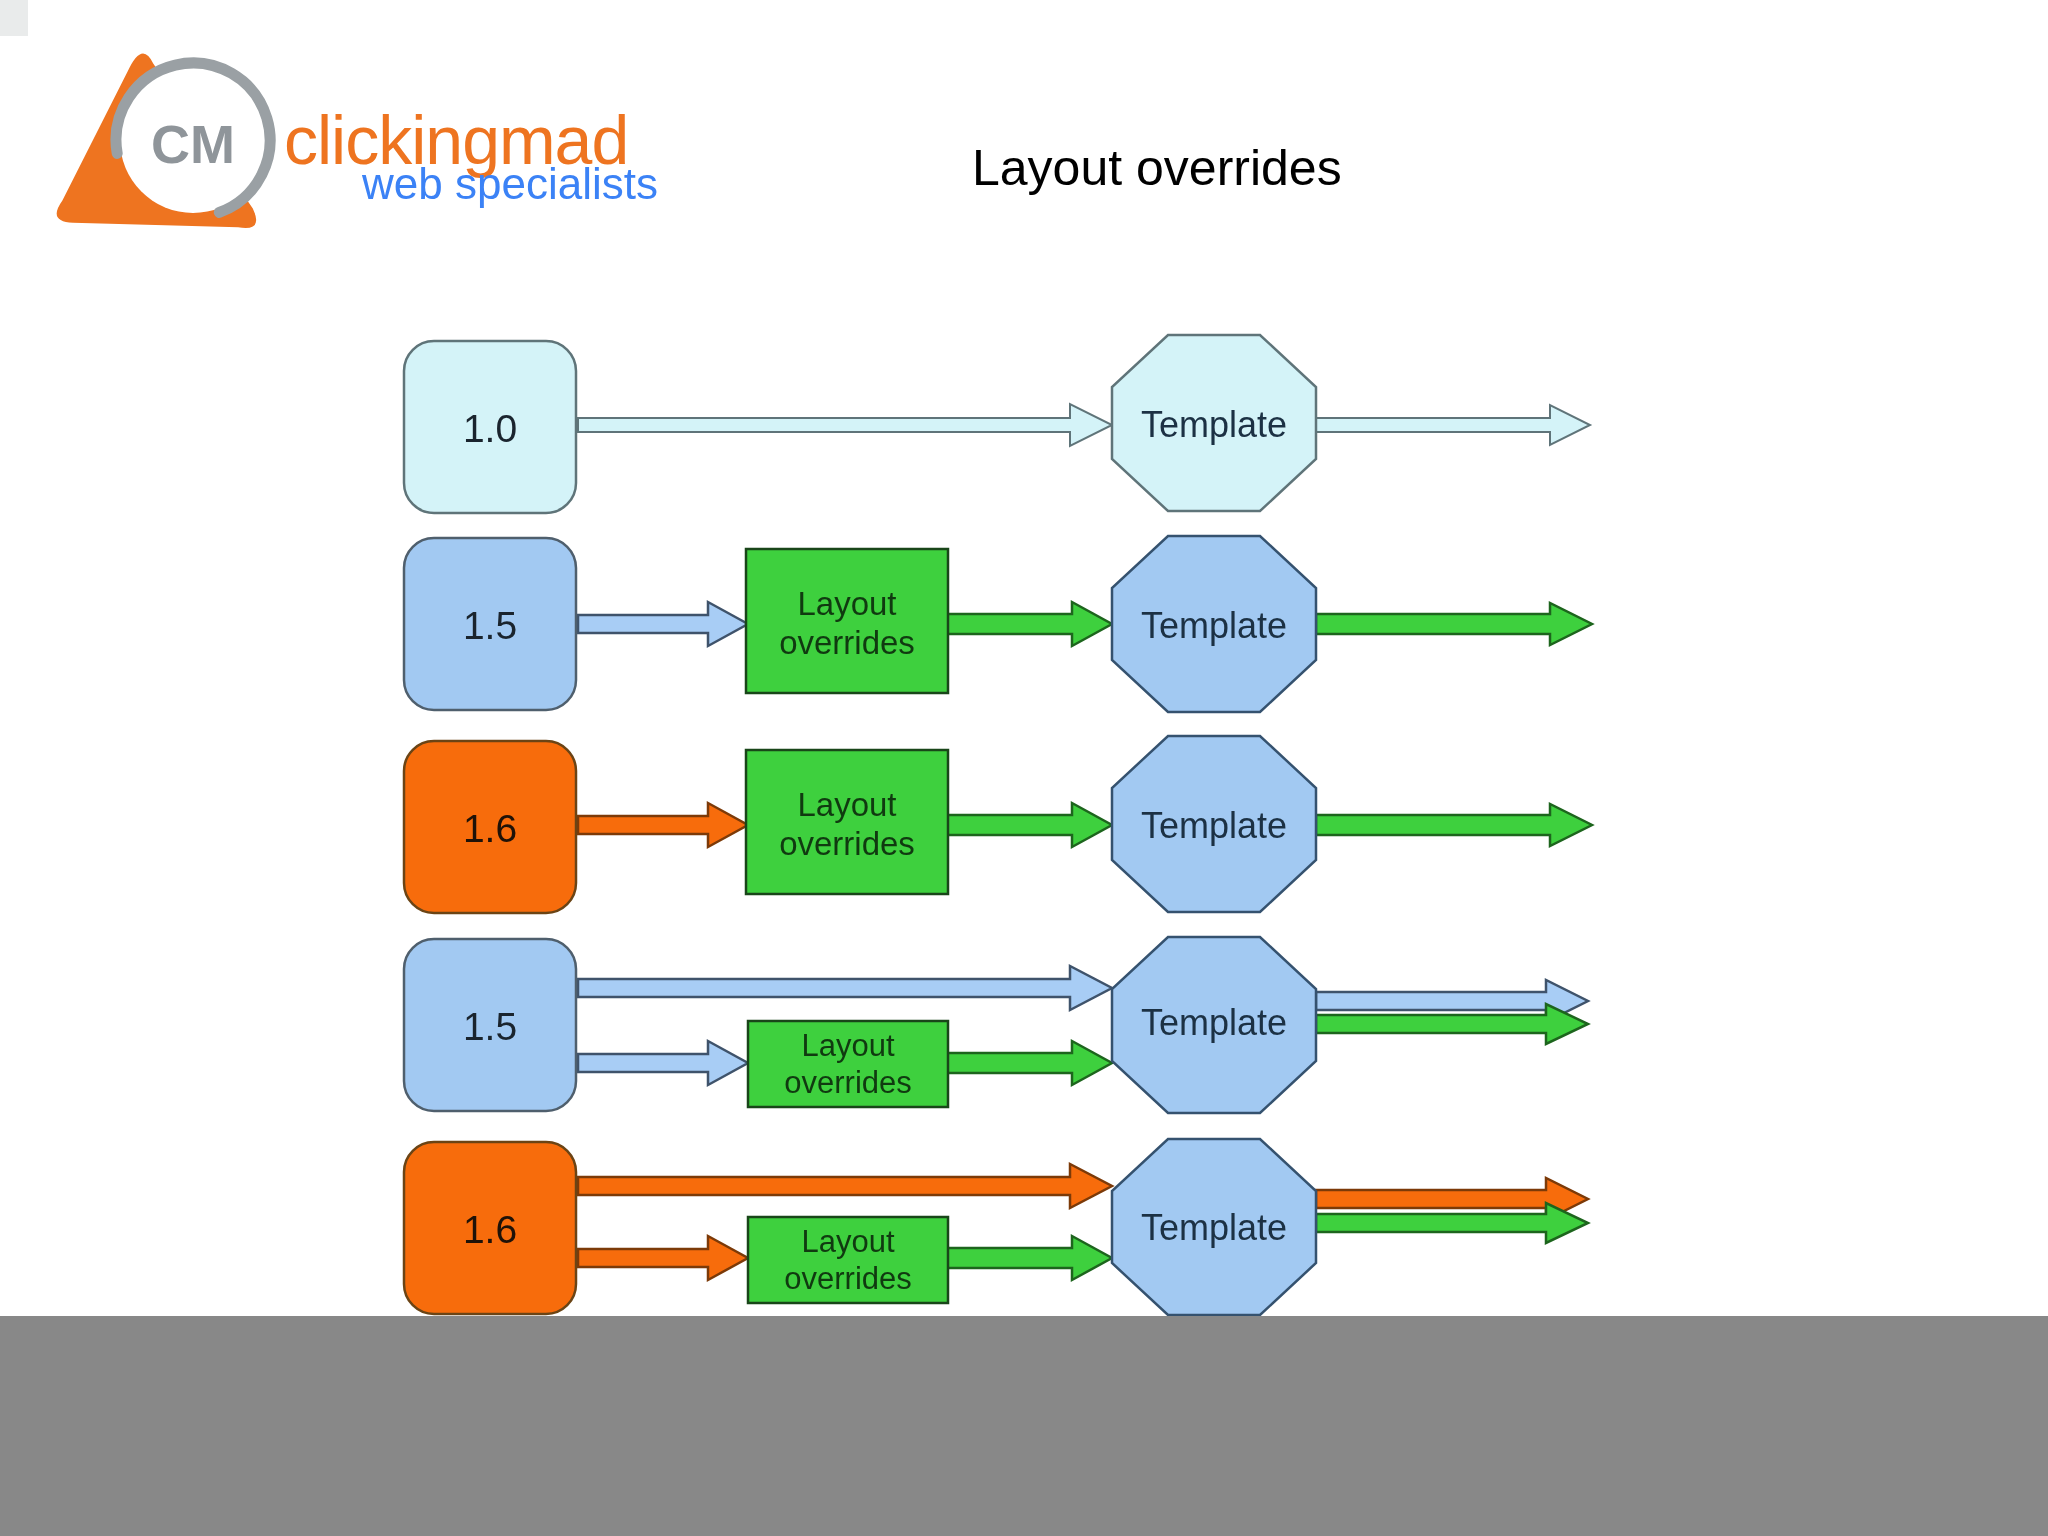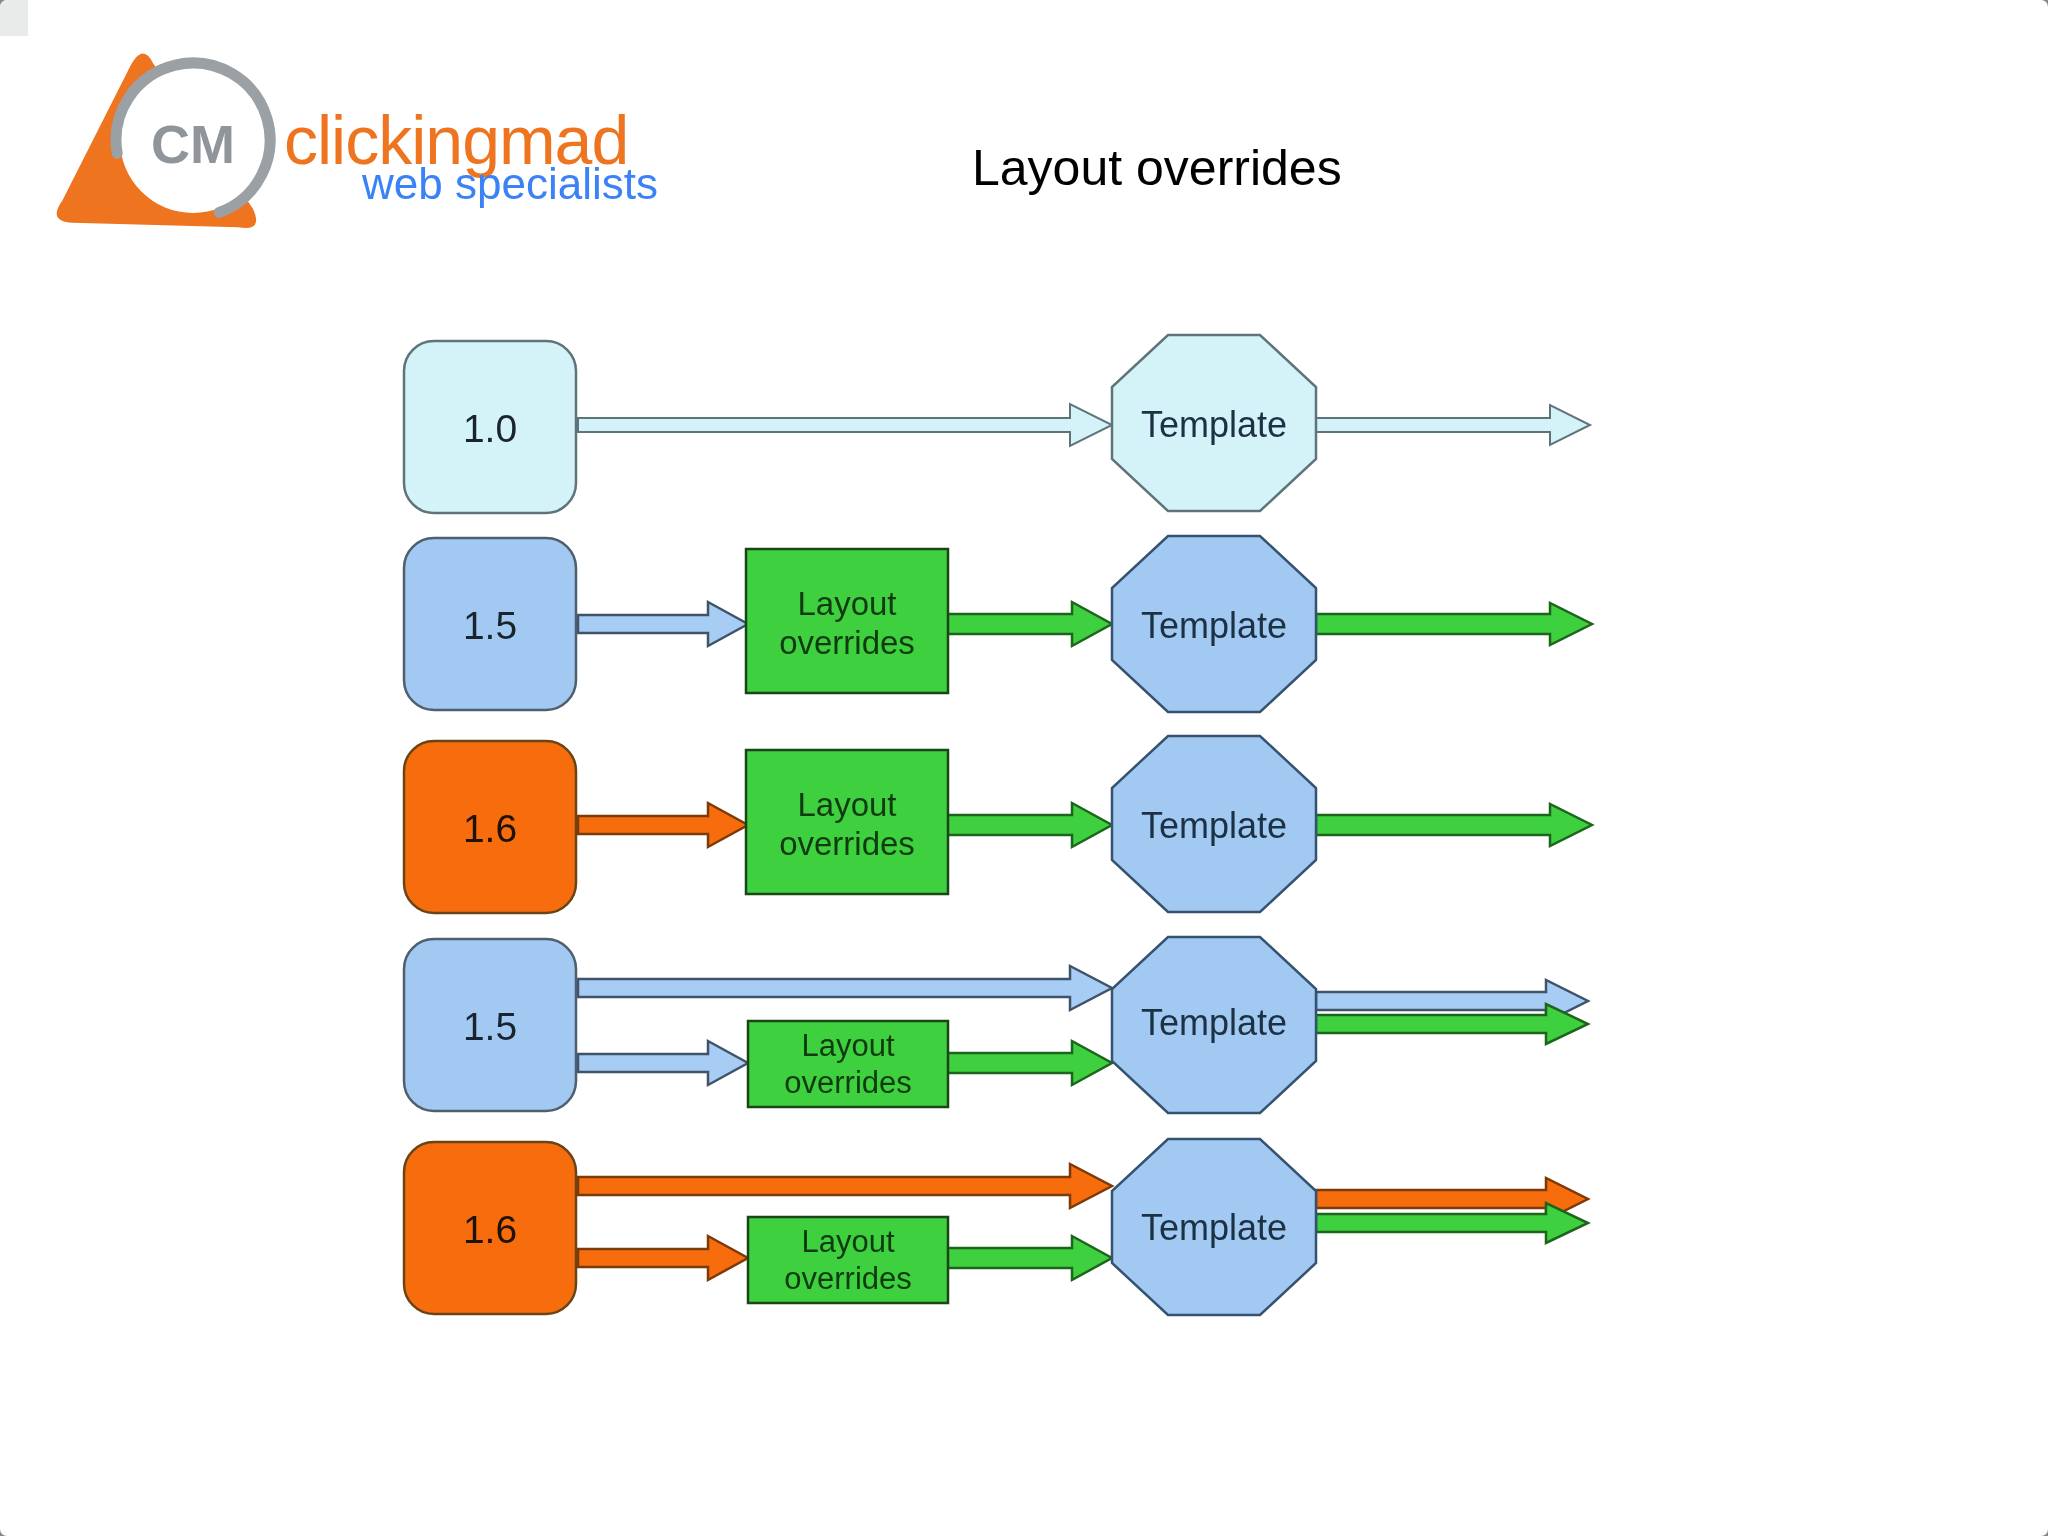--- a/index.html
+++ b/index.html
@@ -1,18 +1,18 @@
 <!DOCTYPE html>
 <html><head>
 <meta charset="utf-8">
 <style>
   html,body{margin:0;padding:0;background:#888;}
   .slide{
-    position:relative;width:2048px;height:1536px;background:#ffffff;
-    font-family:"Liberation Sans", sans-serif;overflow:hidden;border-radius:7px;
+    position:relative;width:2048px;height:1316px;background:#ffffff;
+    font-family:"Liberation Sans", sans-serif;overflow:hidden;
   }
   .corner-artifact{
     position:absolute;left:0;top:0;width:28px;height:36px;background:#e9ebeb;
   }
   .logo{position:absolute;left:36px;top:22px;width:720px;height:210px;}
   .logo-mark{position:absolute;left:0;top:0;}
   .logo-text{position:absolute;left:248px;top:84px;width:452px;}
   .brand{
     font-size:68px;line-height:1;letter-spacing:-1px;color:#ee7420;font-weight:400;
   }

